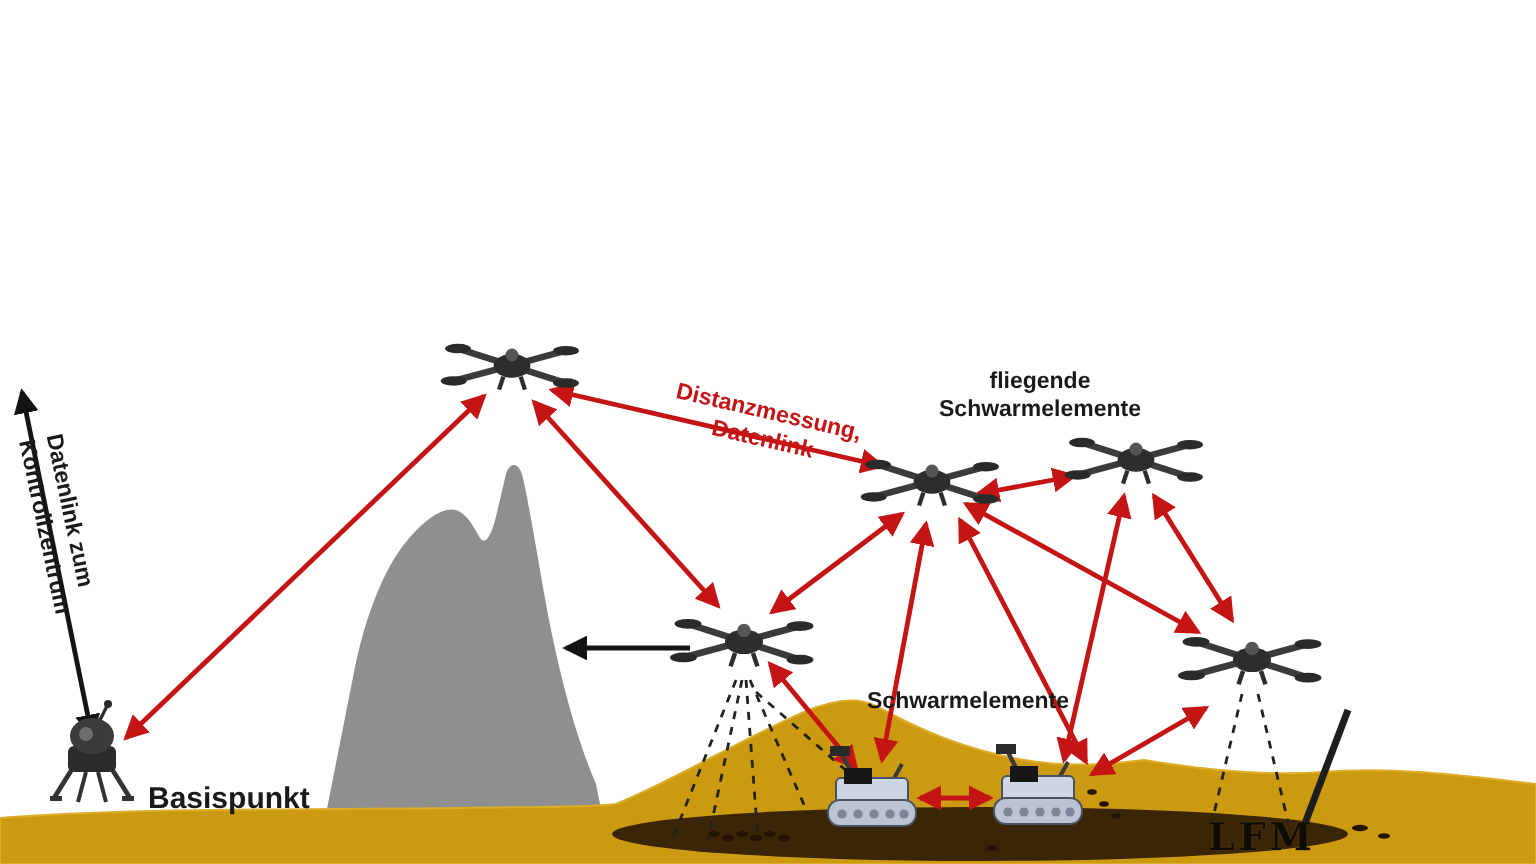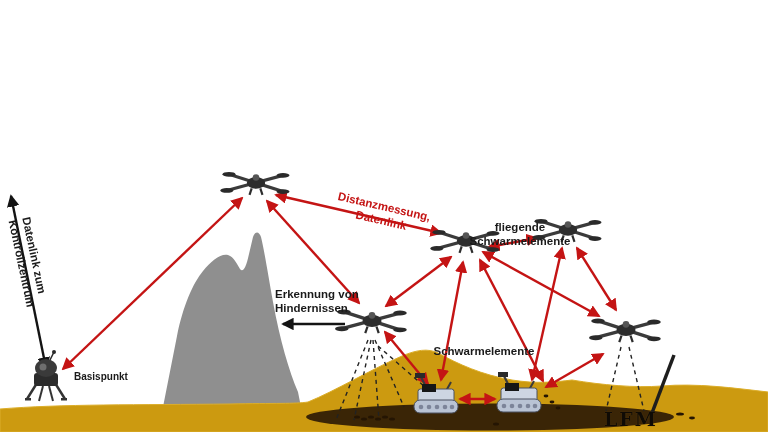--- a/index.html
+++ b/index.html
@@ -151,33 +151,29 @@
     <use href="#drone" transform="translate(372,322) scale(1.12)"></use>
     <use href="#rover" transform="translate(436,404)"></use>
     <use href="#rover" transform="translate(519,403)"></use>
   </svg>
 
   <div class="lbl rot" style="left:32px;top:216px;transform:rotate(78deg);font-weight:700;">
     <div>Datenlink zum</div>
     <div>Kontrollzentrum</div>
   </div>
 
-  <div class="lbl" style="left:74px;top:371px;font-size:10px;">Basispunkt</div>
+  <div class="lbl" style="left:74px;top:391px;font-size:15px;">Basispunkt</div>
 
   <div class="lbl rot red-lbl center" style="left:335px;top:189px;width:104px;transform:rotate(13deg);">
     <div>Distanzmessung,</div>
     <div>Datenlink</div>
   </div>
 
-  <div class="lbl" style="left:275px;top:288px;">
-    <div>Erkennung von</div>
-    <div>Hindernissen</div>
-  </div>
 
-  <div class="lbl center" style="left:455px;top:185px;width:130px;margin-top:36px;">
+  <div class="lbl center" style="left:455px;top:185px;width:130px;">
     <div>fliegende</div>
     <div>Schwarmelemente</div>
   </div>
 
   <div class="lbl center" style="left:424px;top:345px;width:120px;">
     <div>Schwarmelemente</div>
   </div>
 
 
   <div class="watermark" style="position:absolute;left:604px;top:408px;">LFM</div>

